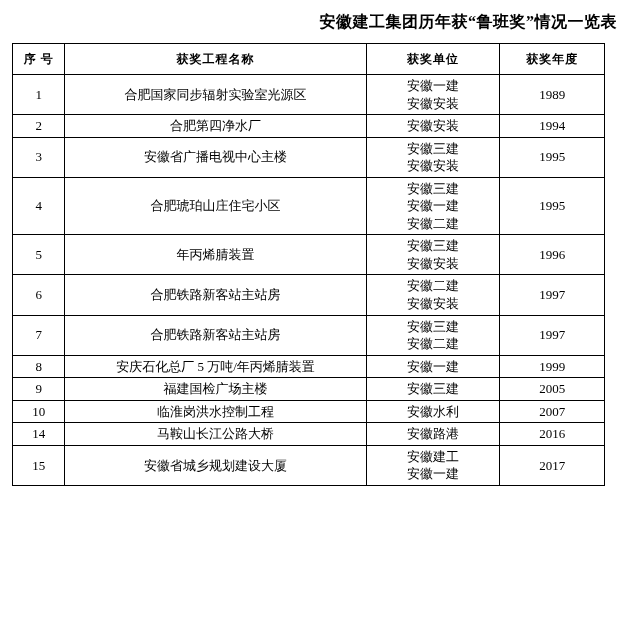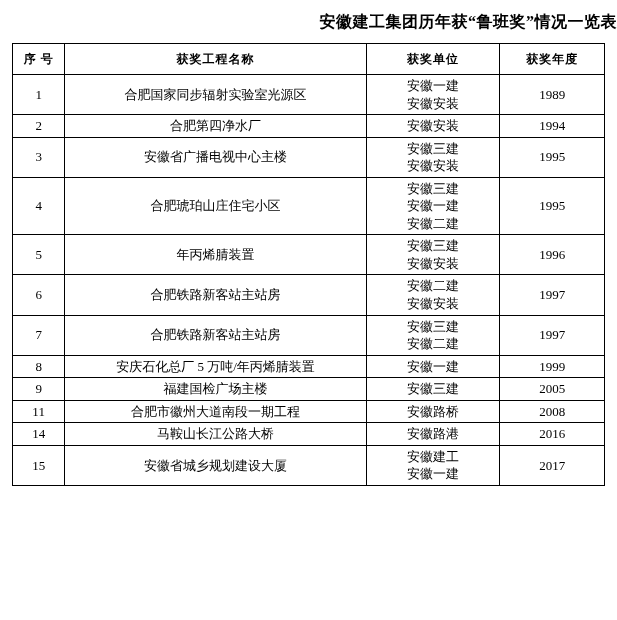--- a/index.html
+++ b/index.html
@@ -178,28 +178,28 @@
           <td class="cell-no">9</td>
           <td class="cell-name">
             <span class="name-line">福建国检广场主楼</span>
           </td>
           <td class="cell-unit">
             <span class="unit-line">安徽三建</span>
           </td>
           <td class="cell-year">2005</td>
         </tr>
         <tr>
-          <td class="cell-no">11</td>
-          <td class="cell-name">
-            <span class="name-line">合肥市徽州大道南段一期工程</span>
-          </td>
-          <td class="cell-unit">
-            <span class="unit-line">安徽路桥</span>
-          </td>
-          <td class="cell-year">2008</td>
+          <td class="cell-no">10</td>
+          <td class="cell-name">
+            <span class="name-line">临淮岗洪水控制工程</span>
+          </td>
+          <td class="cell-unit">
+            <span class="unit-line">安徽水利</span>
+          </td>
+          <td class="cell-year">2007</td>
         </tr>
         <tr>
           <td class="cell-no">14</td>
           <td class="cell-name">
             <span class="name-line">马鞍山长江公路大桥</span>
           </td>
           <td class="cell-unit">
             <span class="unit-line">安徽路港</span>
           </td>
           <td class="cell-year">2016</td>

